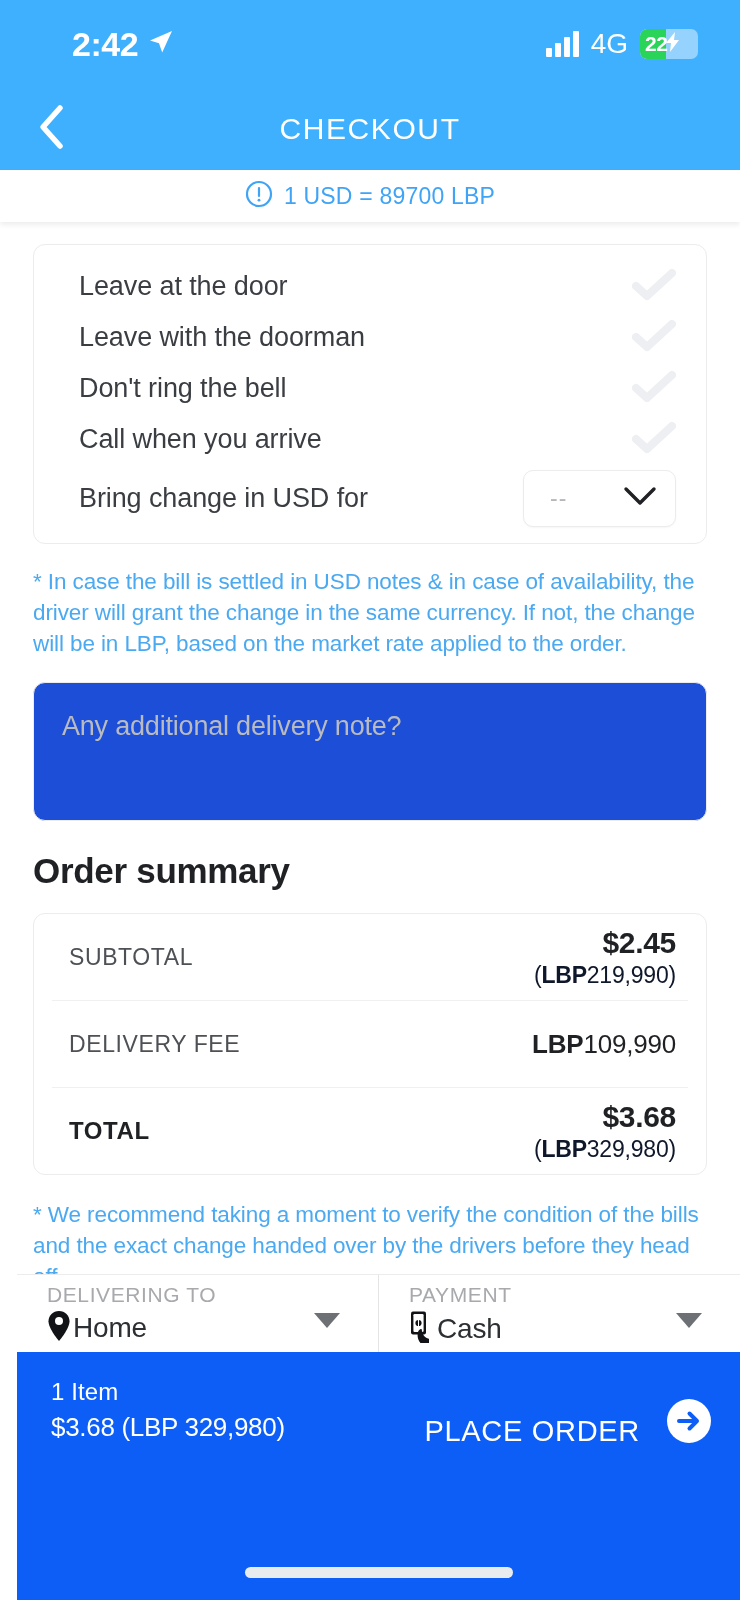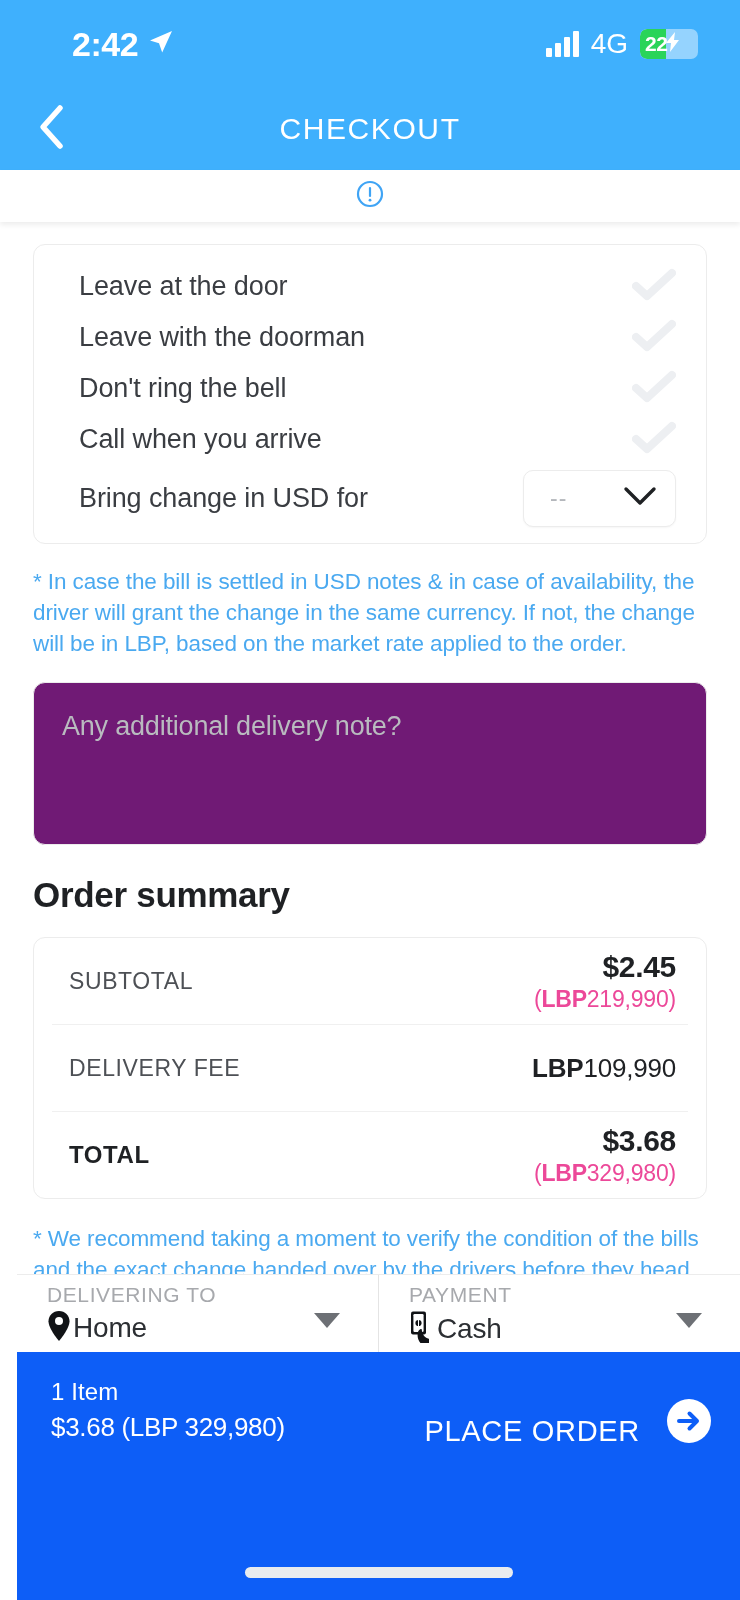--- a/index.html
+++ b/index.html
@@ -217,25 +217,25 @@
     margin-top: 22px;
     color: #4aa9f0;
     font-size: 22.5px;
     line-height: 1.38;
     letter-spacing: -0.1px;
   }
   .note-blue.second { margin-top: 24px; }
 
   .note-box {
     margin-top: 23px;
-    height: 163px;
+    height: 139px;
     border: 1px solid #ececec;
     border-radius: 12px;
     padding: 28px 28px 0 28px;
-    background: #701a75;
+    background: #1d4ed8;
   }
   .note-placeholder {
     font-size: 27px;
     color: #b9bbbf;
     letter-spacing: -0.2px;
   }
 
   
   .sum-row {
     display: flex;
@@ -261,21 +261,21 @@
   }
   .sum-vals { text-align: right; }
   .sum-usd {
     font-size: 30px;
     font-weight: bold;
     color: #1f2124;
     letter-spacing: -0.3px;
   }
   .sum-lbp {
     font-size: 23px;
-    color: #ec4899;
+    color: #0f172a;
     margin-top: 2px;
     letter-spacing: -0.2px;
   }
   .sum-lbp b { font-weight: bold; }
   .sum-single {
     font-size: 26px;
     color: #1f2124;
     letter-spacing: -0.2px;
   }
   .sum-single b { font-weight: bold; }
@@ -410,20 +410,21 @@
 </div>
 
 <div class="rate-banner">
   <span>
     <svg width="28" height="28" viewBox="0 0 28 28">
       <circle cx="14" cy="14" r="12" stroke="#3fa4f5" stroke-width="2.2" fill="none"></circle>
       <rect x="12.9" y="7" width="2.2" height="10" rx="1.1" fill="#3fa4f5"></rect>
       <circle cx="14" cy="20.2" r="1.4" fill="#3fa4f5"></circle>
     </svg>
   </span>
+  <span class="rate-text">1 USD = 89700 LBP</span>
 </div>
 
 <div class="scroll-area">
 
 
   <div class="card">
 
     <div class="instr-row first">
       <span class="instr-label">Leave at the door</span>
       <span class="check-icon">

